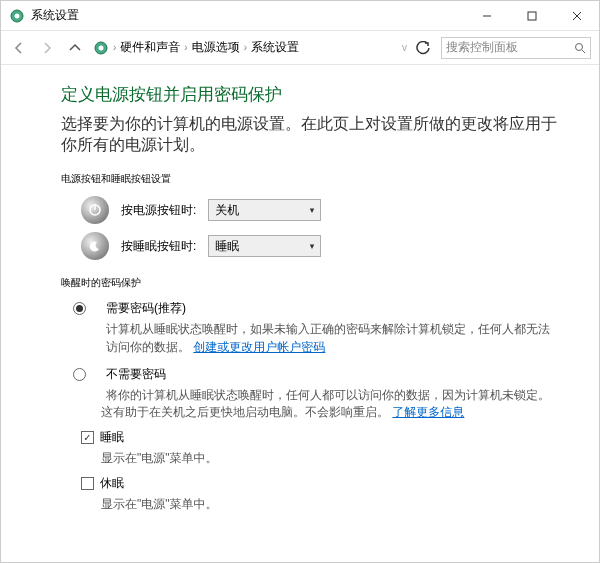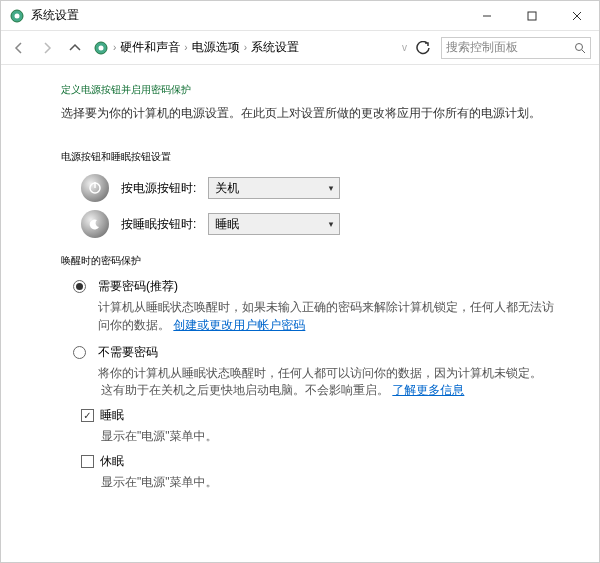--- a/index.html
+++ b/index.html
@@ -40,35 +40,35 @@
   .crumbs .crumb-icon { width:16px; height:16px; display:flex; align-items:center; justify-content:center; }
   .rightnav { display:flex; align-items:center; gap:6px; }
   .rightnav .chev { color:#aaa; font-size:10px; }
   .refresh { width:20px; height:20px; display:flex; align-items:center; justify-content:center; color:#333; }
   .searchbox {
     display:flex; align-items:center;
     border:1px solid #ccc; width:150px; height:22px; padding:0 4px; color:#888;
   }
   .searchbox .mag { margin-left:auto; color:#666; }
   .content { padding: 18px 40px 10px 60px; }
-  .h1 { color:#0a6b2e; font-size:10px; margin-bottom:8px; }
-  .sub { font-size:12px; color:#333; margin-bottom:28px; }
+  .h1 { color:#0a6b2e; font-size:17px; margin-bottom:8px; }
+  .sub { font-size:16px; color:#333; margin-bottom:16px; }
   .section-label { font-size:10px; margin: 8px 0 10px 0; }
   .row { display:flex; align-items:center; gap:12px; margin:8px 0 8px 20px; }
   .circle-icon {
     width:28px; height:28px; border-radius:50%;
     background: radial-gradient(circle at 35% 35%, #eee, #888 70%, #555);
     display:flex; align-items:center; justify-content:center;
   }
   .select {
-    border:1px solid #adadad; background:#efefef; width:132px; height:22px;
+    border:1px solid #adadad; background:#efefef; width:113px; height:22px;
     display:flex; align-items:center; padding:0 6px; justify-content:space-between;
   }
   .select .caret { font-size:9px; color:#333; }
-  .radio-wrap { display:flex; gap:12px; align-items:flex-start; margin-left:12px; }
+  .radio-wrap { display:flex; gap:20px; align-items:flex-start; margin-left:12px; }
   .radio {
     width:13px; height:13px; border:1px solid #666; border-radius:50%; margin-top:2px;
     display:flex; align-items:center; justify-content:center; flex:0 0 13px;
   }
   .radio.checked::after { content:""; width:7px; height:7px; border-radius:50%; background:#333; }
   .radio-body { flex:1; }
   .bold { }
   .desc { color:#555; margin:3px 0 0px 0; line-height:1.5; }
   .link { color:#0066cc; text-decoration:underline; }
   .cb-row { display:flex; gap:6px; align-items:flex-start; margin:6px 0 4px 20px; }

